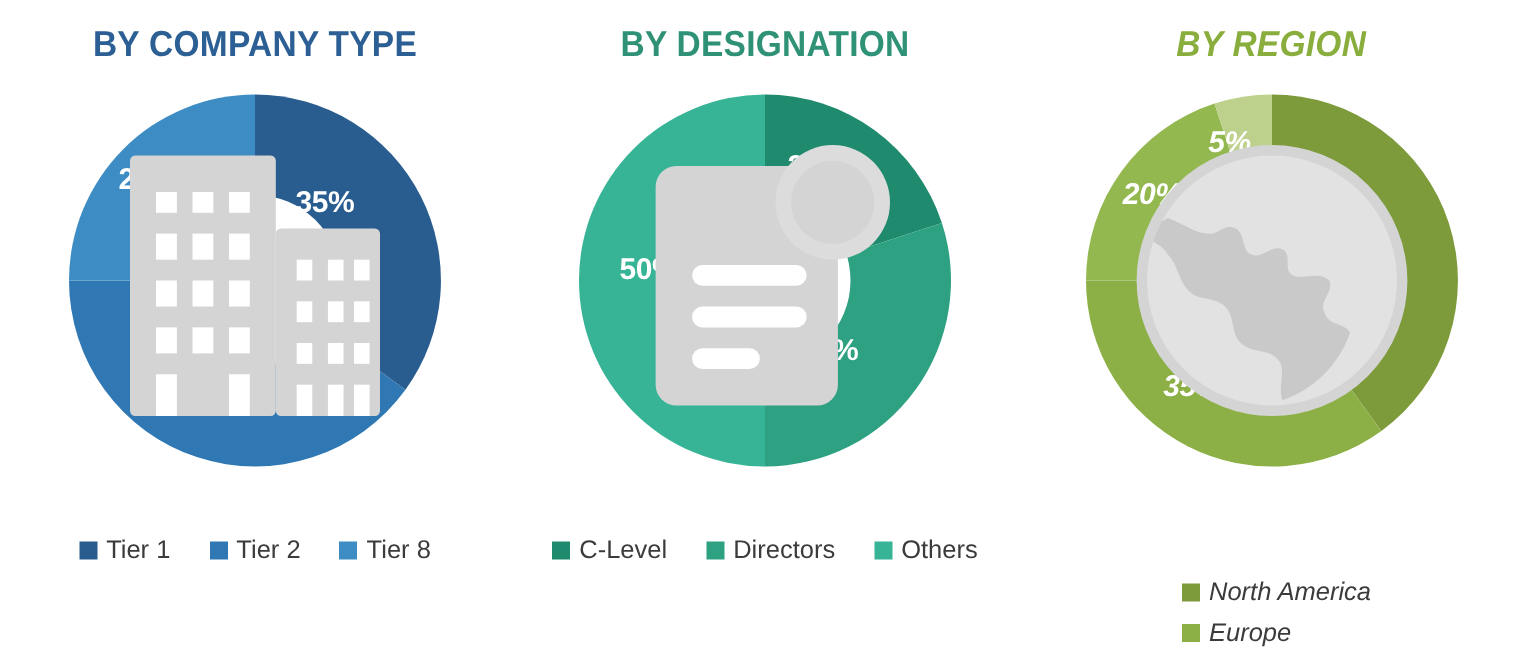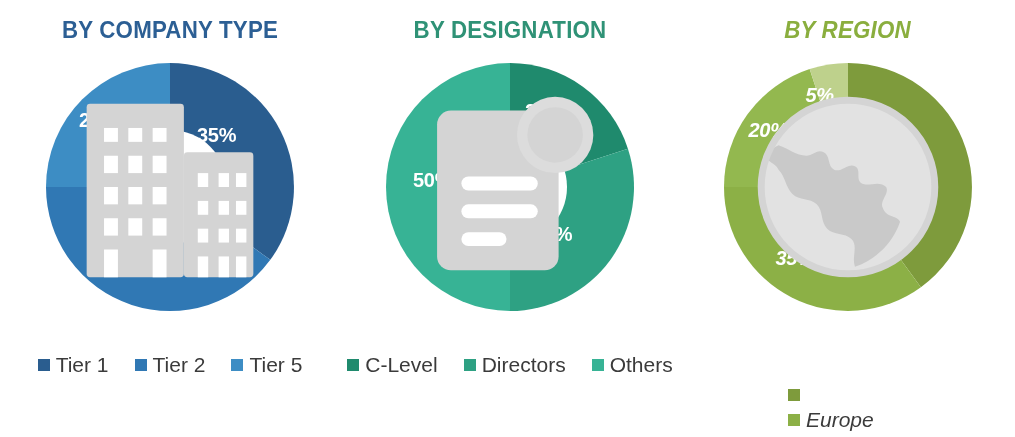--- a/index.html
+++ b/index.html
@@ -93,21 +93,21 @@
     left: 108px;
     display: flex;
     flex-direction: column;
     align-items: flex-start;
     gap: 7px;
   }
   .legend-item {
     display: flex;
     align-items: center;
     gap: 6px;
-    font-size: 21px;
+    font-size: 17px;
     color: #3b3b3b;
     font-family: "Liberation Sans", sans-serif;
     white-space: nowrap;
   }
   .swatch {
     width: 12px;
     height: 12px;
     flex: 0 0 12px;
     display: inline-block;
   }
@@ -179,21 +179,21 @@
       <div class="legend-item">
         <span class="swatch" style="background:#2a5d8f"></span>
         <span>Tier 1</span>
       </div>
       <div class="legend-item">
         <span class="swatch" style="background:#3078b4"></span>
         <span>Tier 2</span>
       </div>
       <div class="legend-item">
         <span class="swatch" style="background:#3d8dc4"></span>
-        <span>Tier 5</span>
+        <span>Tier 8</span>
       </div>
     </div>
   </div>
 
   <div class="panel panel-designation">
     <div class="chart-title title-designation">BY DESIGNATION</div>
 
     <div class="donut-wrap">
       <svg viewBox="0 0 250 250">
 
@@ -261,20 +261,21 @@
       <svg class="center-icon" viewBox="0 0 72 72">
         <circle cx="36" cy="36" r="25" fill="#e2e2e2"></circle>
         <path fill="#c9c9c9" d="M16 24c3 1 5 3 8 3 2 0 3-2 5-1 2 1 1 4 3 5 2 1 4-2 6-1 2 1 0 4 2 5 2 1 5-1 7 1 1 2-2 4-1 6 1 3 4 2 5 4-2 6-7 11-13 13-1-3 1-6-1-8-2-2-5-1-7-3-2-2-1-5-3-7-2-2-5-1-7-3-2-2-2-5-4-7-1-2-3-2-4-4 1-1 2-2 4-3z"></path>
         <circle cx="36" cy="36" r="25" fill="none" stroke="#d4d4d4" stroke-width="2"></circle>
       </svg>
     </div>
 
     <div class="legend-v legend-region">
       <div class="legend-item">
         <span class="swatch" style="background:#7e9b3c"></span>
+        <span>North America</span>
       </div>
       <div class="legend-item">
         <span class="swatch" style="background:#8cb046"></span>
         <span>Europe</span>
       </div>
     </div>
   </div>
 
 </div>
 

